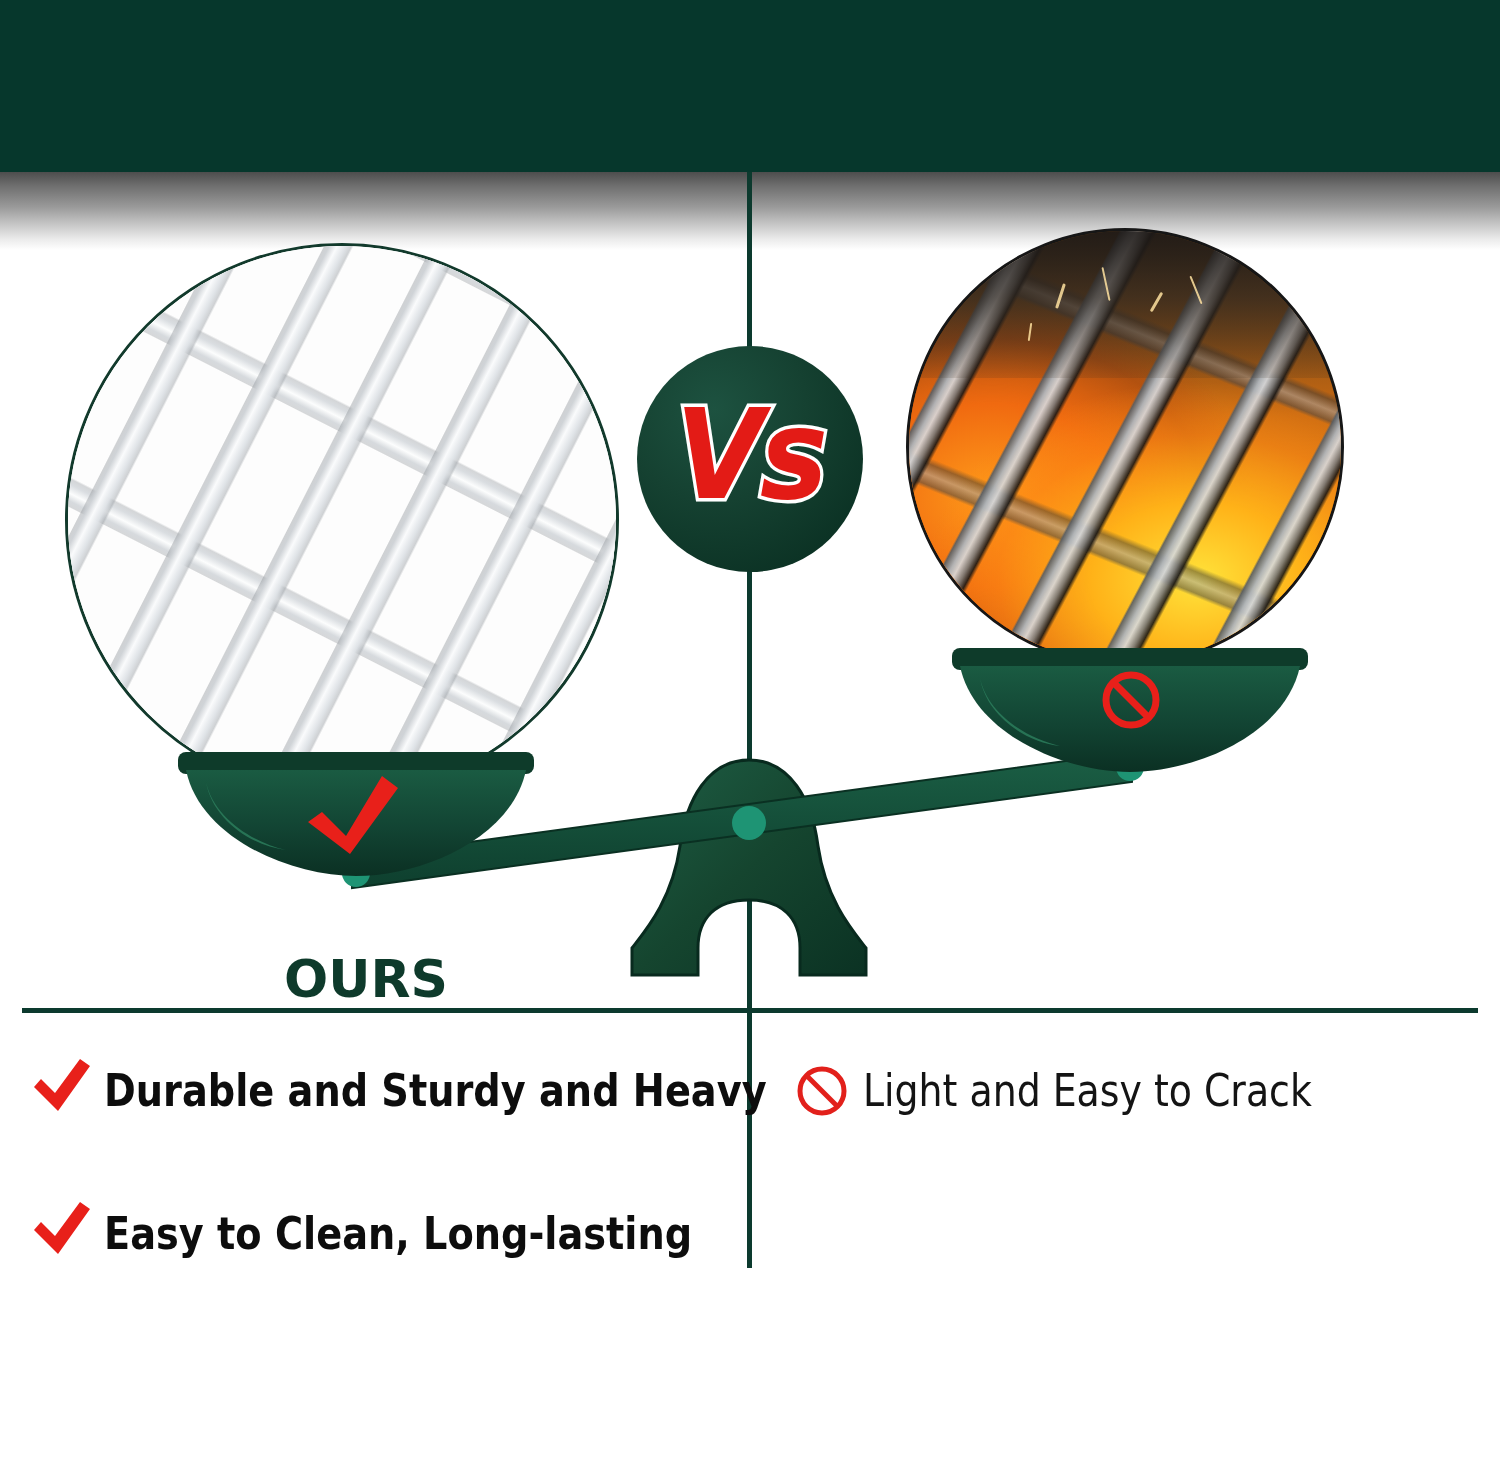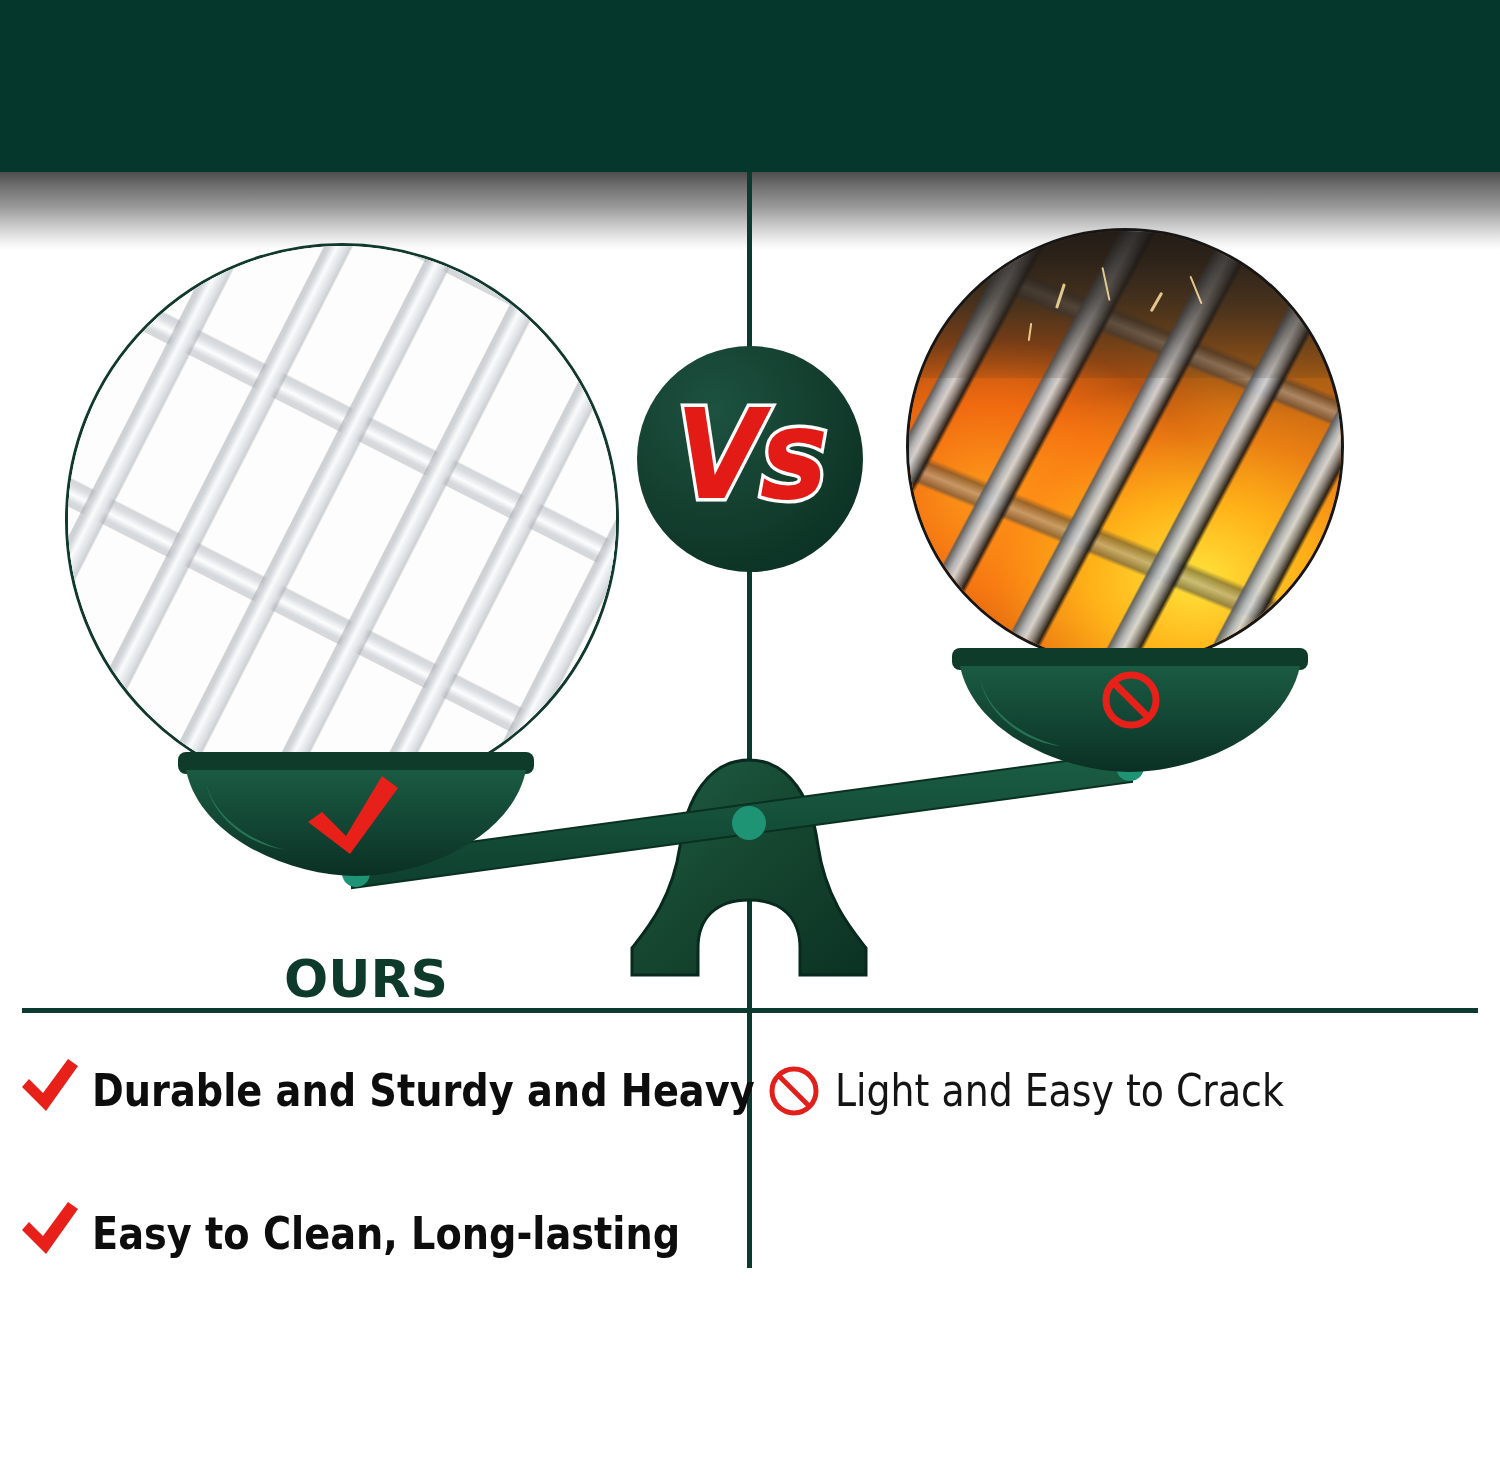--- a/index.html
+++ b/index.html
@@ -246,21 +246,21 @@
   .crow:nth-child(2) { top: 143px; }
   .crow:nth-child(3) { top: 286px; justify-content: center; }
 
   .cell {
     display: flex;
     align-items: center;
     box-sizing: border-box;
   }
   .cell-left {
     width: 747px;
-    padding-left: 16px;
+    margin-left: 28px;
   }
   .cell-right {
     width: 753px;
     padding-left: 20px;
   }
 
   .ico {
     flex: 0 0 auto;
     display: block;
   }

